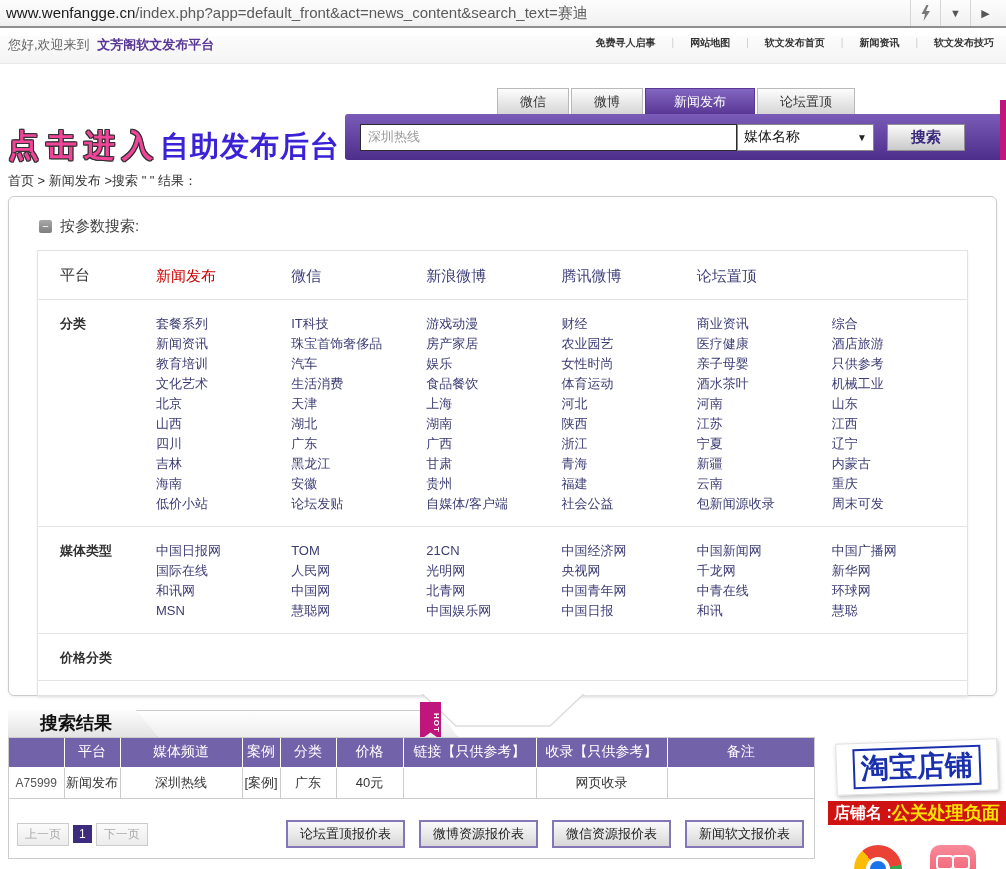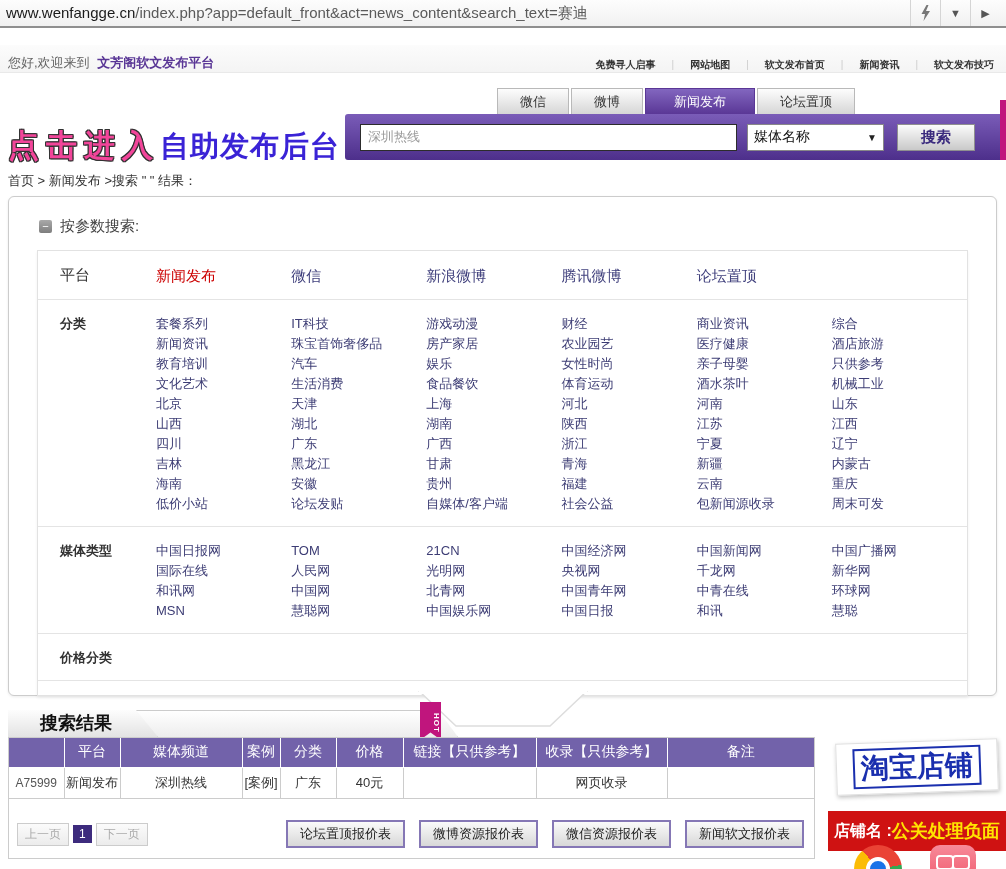--- a/index.html
+++ b/index.html
@@ -14,21 +14,21 @@
   .url { font-size:15px; white-space:nowrap; overflow:hidden; flex:1; }
   .url .dom { color:#1a1a1a; }
   .url .path { color:#5a5a5a; }
   .addr-tools { display:flex; align-items:center; height:100%; }
   .addr-btn { width:30px; height:100%; display:flex; align-items:center; justify-content:center;
     border-left:1px solid #d5d5d5; color:#555; font-size:11px; cursor:pointer; }
 
   
   .topstrip { position:absolute; left:0; top:36px; width:1006px; height:28px;
     background:linear-gradient(#fcfcfc,#f4f4f4); border-bottom:1px solid #e9e9e9;
-    display:flex; align-items:flex-end; padding:0 8px;margin-top:9px; }
+    display:flex; align-items:flex-start; padding:0 8px; }
   .greet { font-size:13px; color:#666; }
   .greet b { color:#5a3796; margin-left:4px; }
   .top-links { margin-left:auto; display:flex; align-items:center; padding-right:4px; }
   .nav-link { font-size:10px; font-weight:bold; color:#333; cursor:pointer; white-space:nowrap; }
   .nav-link + .nav-link::before { content:"|"; color:#ccc; font-weight:normal; margin:0 16px; }
 
   
   .banner { position:absolute; left:0; top:64px; width:1006px; height:104px; }
   .promo { position:absolute; left:8px; top:30px; white-space:nowrap;margin-top:31px; }
   .promo .pink { font-size:31px; font-weight:bold; color:#f2459a; letter-spacing:7px;
@@ -39,21 +39,21 @@
     background:linear-gradient(#fdfdfd,#d6d6d6); border:1px solid #b9b9b9; border-bottom:none;
     cursor:pointer; padding:0 22px; margin-right:2px; }
   .tab.active { background:linear-gradient(#8266bf,#5a3796); color:#fff; border-color:#5a3796;
     padding:0 28px; }
   .searchbar { position:absolute; left:345px; top:50px; width:655px; height:46px;
     background:linear-gradient(#7a5cb8,#4d2f8b); border-radius:3px 0 0 3px;
     display:flex; align-items:center; }
   .searchbar input[type=text] { margin-left:15px; width:377px; height:27px; border:1px solid #2c2c2c;
     font-size:13px; color:#999; padding:0 7px; background:#fff; outline:none;
     font-family:inherit; }
-  .mediasel { margin-left:10px; width:137px; height:27px; background:#fff; border:1px solid #888;
+  .mediasel { width:137px; height:27px; background:#fff; border:1px solid #888;
     display:flex; align-items:center; font-size:14px; color:#111; padding:0 6px; cursor:pointer; }
   .mediasel .car { margin-left:auto; font-size:10px; color:#222; }
   .searchbtn { margin-left:13px; width:78px; height:27px; background:linear-gradient(#fbfbfb,#c9c9c9);
     border:1px solid #8f8f8f; font-size:15px; font-weight:bold; color:#3a2a7e; cursor:pointer;
     font-family:inherit; }
   .pinkedge { position:absolute; right:0; top:36px; width:6px; height:60px; background:#c0157d; }
 
   
   .crumb { position:absolute; left:8px; top:172px; font-size:13px; color:#333; }
 
@@ -114,21 +114,21 @@
   .pricebtns button { font-size:13px; color:#222; background:linear-gradient(#fafafa,#d8d8d8);
     border:2px solid #8577b5; padding:3px 12px; cursor:pointer; font-family:inherit; }
 
   
   .ad { position:absolute; left:828px; top:735px; width:178px; height:134px; overflow:visible; }
   .tb-card { position:absolute; left:8px; top:6px; width:162px; height:52px; background:#fff;
     border:1px solid #e0e0e0; box-shadow:1px 2px 4px rgba(0,0,0,.25); transform:rotate(-2deg);
     display:flex; align-items:center; justify-content:center; }
   .tb-card span { font-size:28px; font-weight:bold; color:#1a2fae; border:2px solid #1a2fae;
     padding:0 6px; line-height:36px; white-space:nowrap; }
-  .ad-red { position:absolute; left:0; top:76px; width:178px; height:40px; background:#cf1212;
+  .ad-red { position:absolute; left:0; top:66px; width:178px; height:24px; background:#cf1212;
     display:flex; align-items:center; padding-left:6px; white-space:nowrap; overflow:hidden; }
   .ad-red .lbl { color:#fff; font-size:16px; font-weight:bold; }
   .ad-red .val { color:#ffe400; font-size:18px; font-weight:bold; }
   .ad-icons { position:absolute; left:0; top:110px; width:178px; height:60px; display:flex;
     gap:28px; padding-left:26px; }
   .chrome-ico { width:48px; height:48px; border-radius:50%;
     background:conic-gradient(from -40deg,#ea4335 0 120deg,#34a853 0 240deg,#fbbc05 0 360deg);
     position:relative; }
   .chrome-ico::after { content:""; position:absolute; left:12px; top:12px; width:24px; height:24px;
     border-radius:50%; background:#1a73e8; border:4px solid #fff; box-sizing:border-box; }

